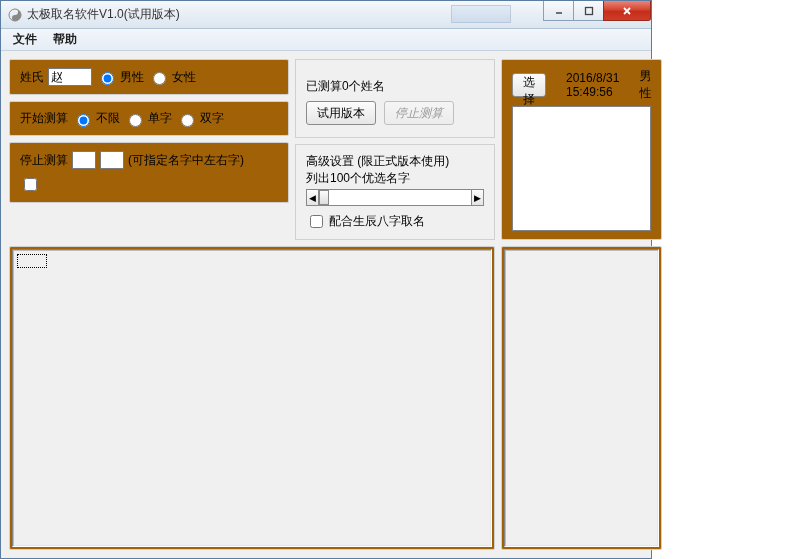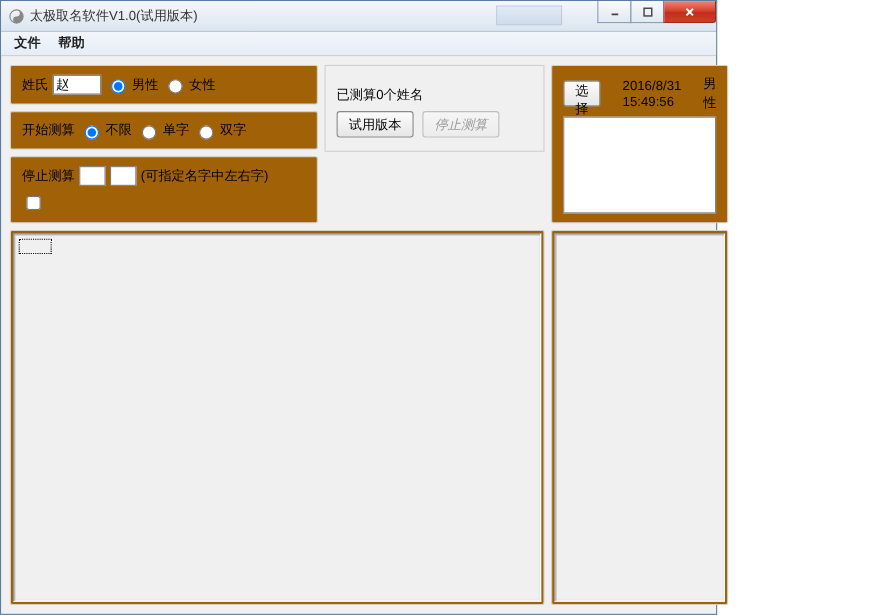--- a/index.html
+++ b/index.html
@@ -267,20 +267,37 @@
       <div class="midbox" style="flex:0 0 auto; padding-top:18px; padding-bottom:12px;">
         <div class="row">
           <span>已测算0个姓名</span>
         </div>
         <div class="row" style="gap:8px;">
           <button class="btn">试用版本</button>
           <button class="btn disabled" disabled="">停止测算</button>
         </div>
       </div>
 
+      <div class="midbox" style="flex:0 0 auto;">
+        <div>高级设置 (限正式版本使用)</div>
+        <div style="margin-bottom:2px;">列出100个优选名字</div>
+        <div class="slider-wrap">
+          <div class="slider-arrow">◀</div>
+          <div class="slider-track">
+            <div class="slider-thumb"></div>
+          </div>
+          <div class="slider-arrow">▶</div>
+        </div>
+        <div class="row" style="margin-top:6px;">
+          <label class="inline">
+            <input type="checkbox" style="">
+            <span>配合生辰八字取名</span>
+          </label>
+        </div>
+      </div>
     </div>
 
     <div class="gb-right groupbox" style="display:flex; flex-direction:column;">
       <div class="topright-head">
         <button class="btn">选择出生时间</button>
         <span>2016/8/31 15:49:56</span>
         <span style="margin-left:auto;">男性</span>
       </div>
       <div class="white-panel"></div>
     </div>

